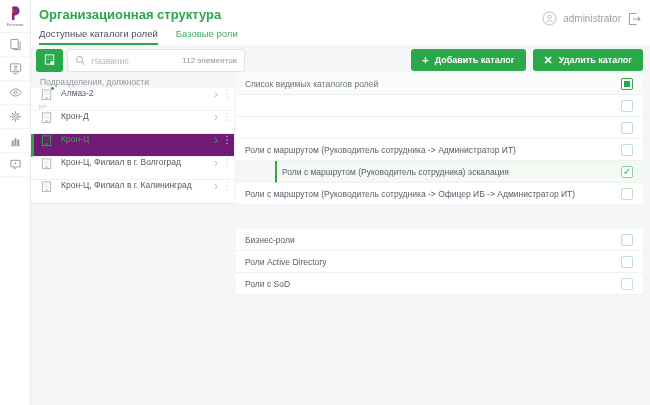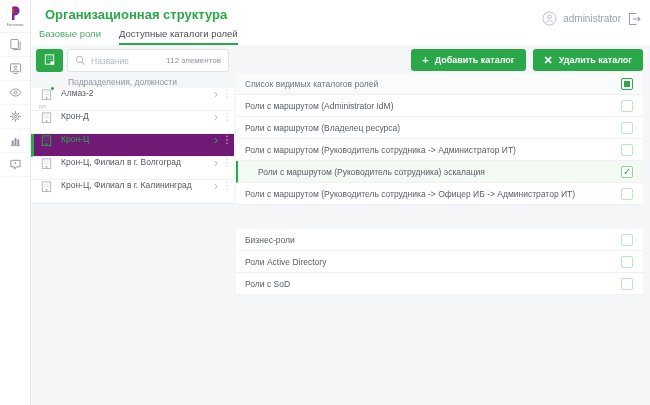--- a/index.html
+++ b/index.html
@@ -16,41 +16,41 @@
              background:#fff; border-right:1px solid #e9eaec; z-index:5; }
   .logo-cell { height:33px; border-bottom:1px solid #f1f2f3; display:flex;
                flex-direction:column; align-items:center; justify-content:center; }
   .logo-text { font-size:3px; color:#6a6f76; margin-top:1px; letter-spacing:0; }
   .icon-cell { height:24px; display:flex; align-items:center; justify-content:center;
                border-bottom:1px solid #f4f5f6; color:#8d939c; cursor:pointer; }
   .icon-cell svg { display:block; }
 
   
   .header { position:absolute; left:31px; top:0; right:0; height:45px; background:#fff; }
-  .page-title { position:absolute; left:14px; top:7px; font-size:13px; font-weight:700; color:#2ba84a; }
+  .page-title { position:absolute; left:8px; top:7px; font-size:13px; font-weight:700; color:#2ba84a; }
   .tabs { position:absolute; left:8px; bottom:0; display:flex; gap:18px; }
   .tab { font-size:9.5px; padding-bottom:4px; cursor:pointer; border-bottom:2px solid transparent; }
   .tab.inactive { color:#45a869; }
   .tab.active { color:#4a4f57; border-bottom-color:#2ba84a; }
   .user-area { position:absolute; right:9px; top:11px; display:flex; align-items:center;
                gap:6px; color:#9aa0a6; font-size:10px; }
   .user-area svg { display:block; }
 
   
   .org-btn { position:absolute; left:36px; top:49px; width:27px; height:23px;
              background:#2ba84a; border:none; border-radius:3px; display:flex;
              align-items:center; justify-content:center; cursor:pointer; }
-  .search-field { position:absolute; left:67px; top:49px; width:162px; height:23px;
+  .search-field { position:absolute; left:67px; top:49px; width:178px; height:23px;
                   background:#fff; border:1px solid #e1e3e6; border-radius:3px;
                   display:flex; align-items:center; padding:0 7px; gap:5px; }
   .search-field input { border:none; outline:none; flex:1; min-width:0; font-size:8.5px;
                         font-family:inherit; color:#555a62; background:transparent; }
   .search-field input::placeholder { color:#b3b8bf; }
   .items-count { font-size:8px; color:#8f949c; white-space:nowrap; }
-  .section-label { position:absolute; left:40px; top:77px; font-size:8.5px; color:#9298a0;margin-left:28px; }
+  .section-label { position:absolute; left:40px; top:77px; font-size:8.5px; color:#9298a0; }
 
   .tree { position:absolute; left:31px; top:88px; width:203px; background:#fff;
           border-bottom:1px solid #e7e8ea; }
   .tree-row { height:23px; display:flex; padding-left:9px;
               border-bottom:1px solid #f0f1f2; font-size:8.5px; color:#555a62;
               cursor:pointer; position:relative; background:#fff; }
   .tree-row:last-child { border-bottom:none; }
   .b-icon { width:13px; height:13px; color:#b0b5bc; margin-right:8px; position:relative; flex:none; }
   .b-icon svg { display:block; }
   .sync-badge { position:absolute; top:-2px; right:-2px; width:5px; height:5px;
@@ -72,21 +72,21 @@
   .green-btn .bi { font-size:11px; font-weight:700; line-height:1; }
 
   .catalog-list { position:absolute; left:236px; right:7px; top:73px; }
   .cat-header { height:22px; background:#fafbfb; border-bottom:1px solid #ededee;
                 display:flex; align-items:center; padding:0 10px 0 9px;
                 font-size:8.5px; color:#6e747d; }
   .cat-row { height:22px; background:#fff; border-bottom:1px solid #f0f1f2;
              display:flex; align-items:center; padding:0 10px 0 9px;
              font-size:8.5px; color:#5a6069; cursor:default; }
   .cat-row.group-gap { margin-top:24px;align-items:center; }
-  .cat-row.checked-row { background:#f3faf3; border-left:2px solid #2ba84a; padding-left:20px; }
+  .cat-row.checked-row { background:#f3faf3; border-left:2px solid #2ba84a; padding-left:5px;margin-left:39px; }
 
   .checkbox { width:12px; height:12px; border:1px solid #bfe3c4; border-radius:2px;
               background:#fff; margin-left:auto; position:relative; flex:none; cursor:pointer; }
   .checkbox.indeterminate { border-color:#2ba84a; }
   .checkbox.indeterminate::after { content:""; position:absolute; left:2px; top:2px;
               width:6px; height:6px; background:#2ba84a; }
   .checkbox.checked { border-color:#8fd19a; }
   .checkbox.checked::after { content:"\2713"; position:absolute; left:1px; top:-1px;
               font-size:10px; color:#2ba84a; }
 </style>
@@ -151,22 +151,22 @@
         <path d="M2 2.5 h10 v7 H8 L6 12 V9.5 H2 Z"></path>
         <path d="M7 4.3 v2.2 M7 7.8 v0.01"></path>
       </svg>
     </span>
   </div>
 </nav>
 
 <header class="header">
   <div class="page-title">Организационная структура</div>
   <div class="tabs">
+    <div class="tab active">Доступные каталоги ролей</div>
     <div class="tab inactive">Базовые роли</div>
-    <div class="tab active">Доступные каталоги ролей</div>
   </div>
   <div class="user-area">
     <span>
       <svg width="15" height="15" viewBox="0 0 16 16" fill="none" stroke="#b9bec5" stroke-width="1">
         <circle cx="8" cy="8" r="7"></circle>
         <circle cx="8" cy="6.3" r="2"></circle>
         <path d="M4.3 12.4 c1-2.6 6.4-2.6 7.4 0"></path>
       </svg>
     </span>
     <span>administrator</span>
@@ -281,25 +281,23 @@
   </button>
 </div>
 
 <div class="catalog-list">
   <div class="cat-header">
     <span>Список видимых каталогов ролей</span>
     <span class="checkbox indeterminate"></span>
   </div>
   <div id="catalog-rows">
       <div class="cat-row">
-    <span>Роли с маршрутом (Administrator IdM)</span>
-    <span class="checkbox"></span>
-  </div>
-      <div class="cat-row">
-    <span>Роли с маршрутом (Владелец ресурса)</span>
+    <span class="checkbox"></span>
+  </div>
+      <div class="cat-row">
     <span class="checkbox"></span>
   </div>
       <div class="cat-row">
     <span>Роли с маршрутом (Руководитель сотрудника -&gt; Администратор ИТ)</span>
     <span class="checkbox"></span>
   </div>
       <div class="cat-row checked-row">
     <span>Роли с маршрутом (Руководитель сотрудника) эскалация</span>
     <span class="checkbox checked"></span>
   </div>

